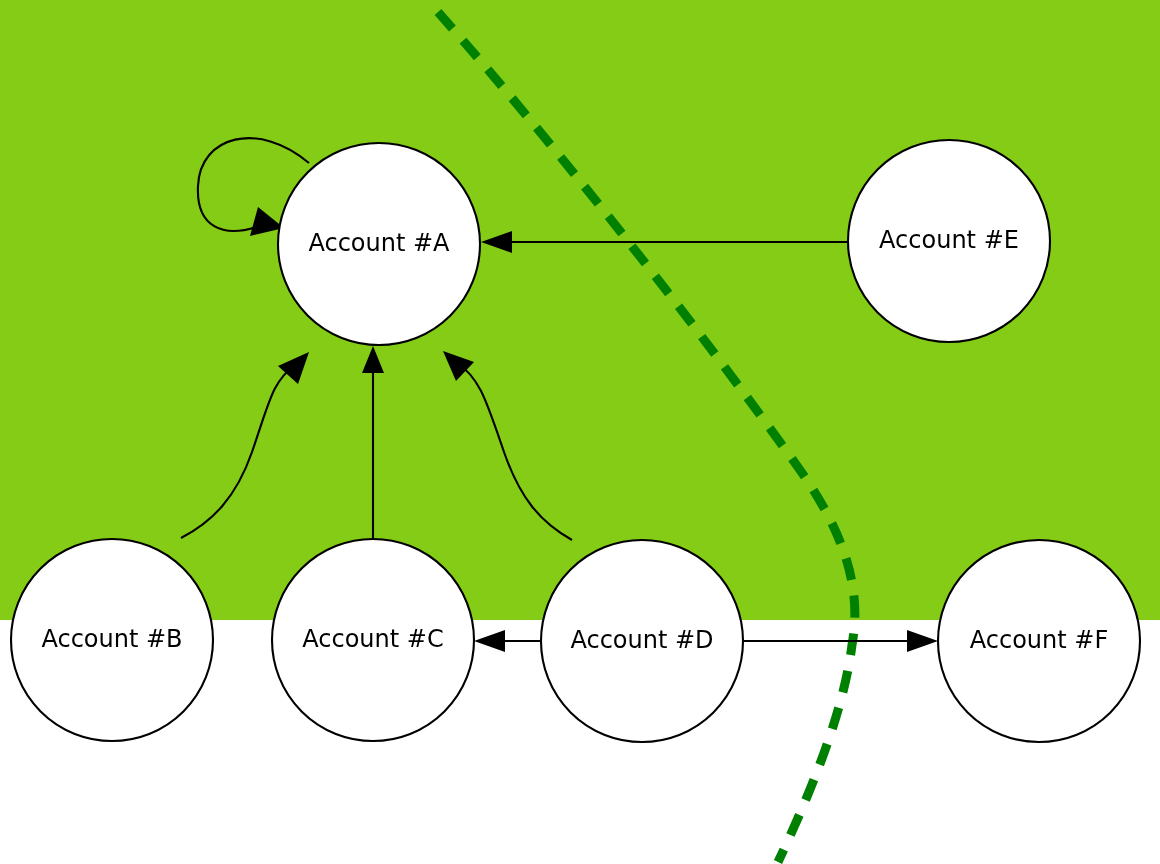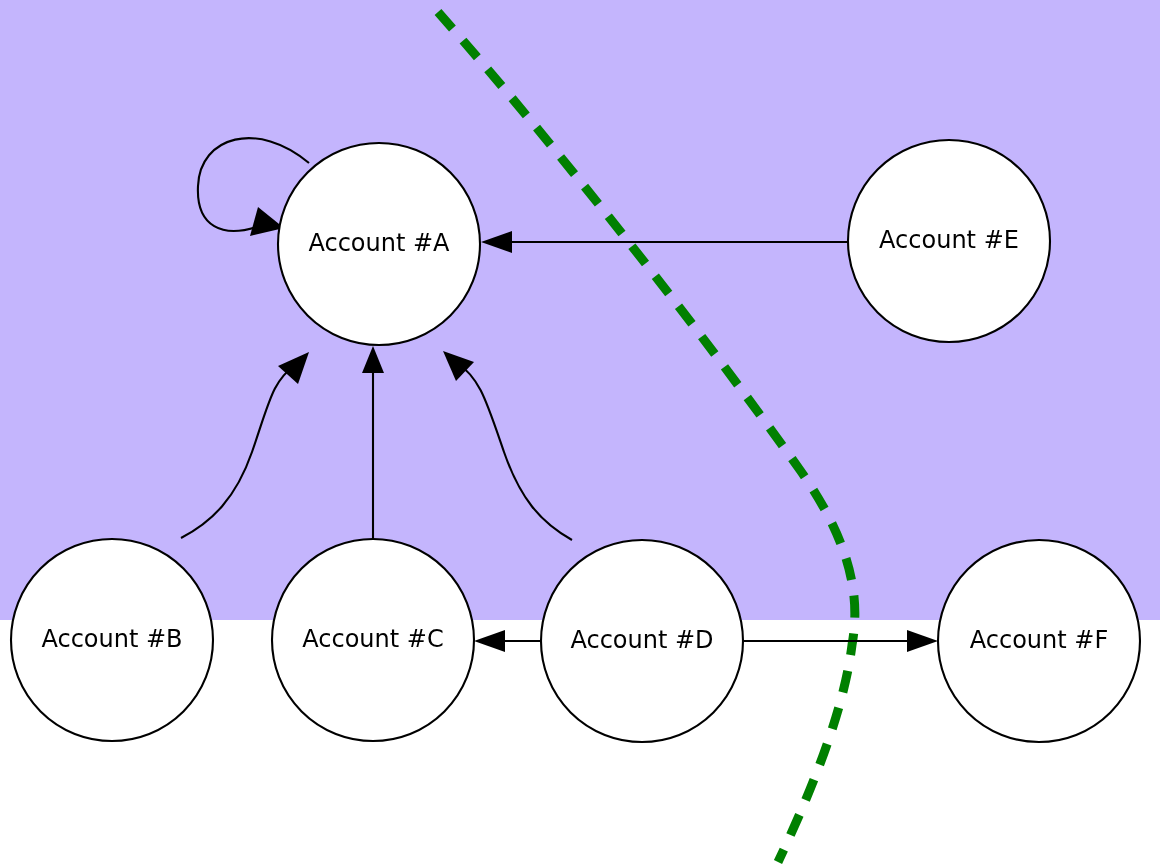--- a/index.html
+++ b/index.html
@@ -11,21 +11,21 @@
   body {
     width: 1160px;
     height: 864px;
     overflow: hidden;
     font-family: "DejaVu Sans", "Liberation Sans", sans-serif;
   }
   #diagram-root {
     position: relative;
     width: 1160px;
     height: 620px;
-    background: #c4b5fd;
+    background: #84cc16;
   }
   svg#graph-canvas {
     display: block;
     width: 1160px;
     height: 864px;
   }
   .node-circle {
     fill: #ffffff;
     stroke: #000000;
     stroke-width: 2.1;

